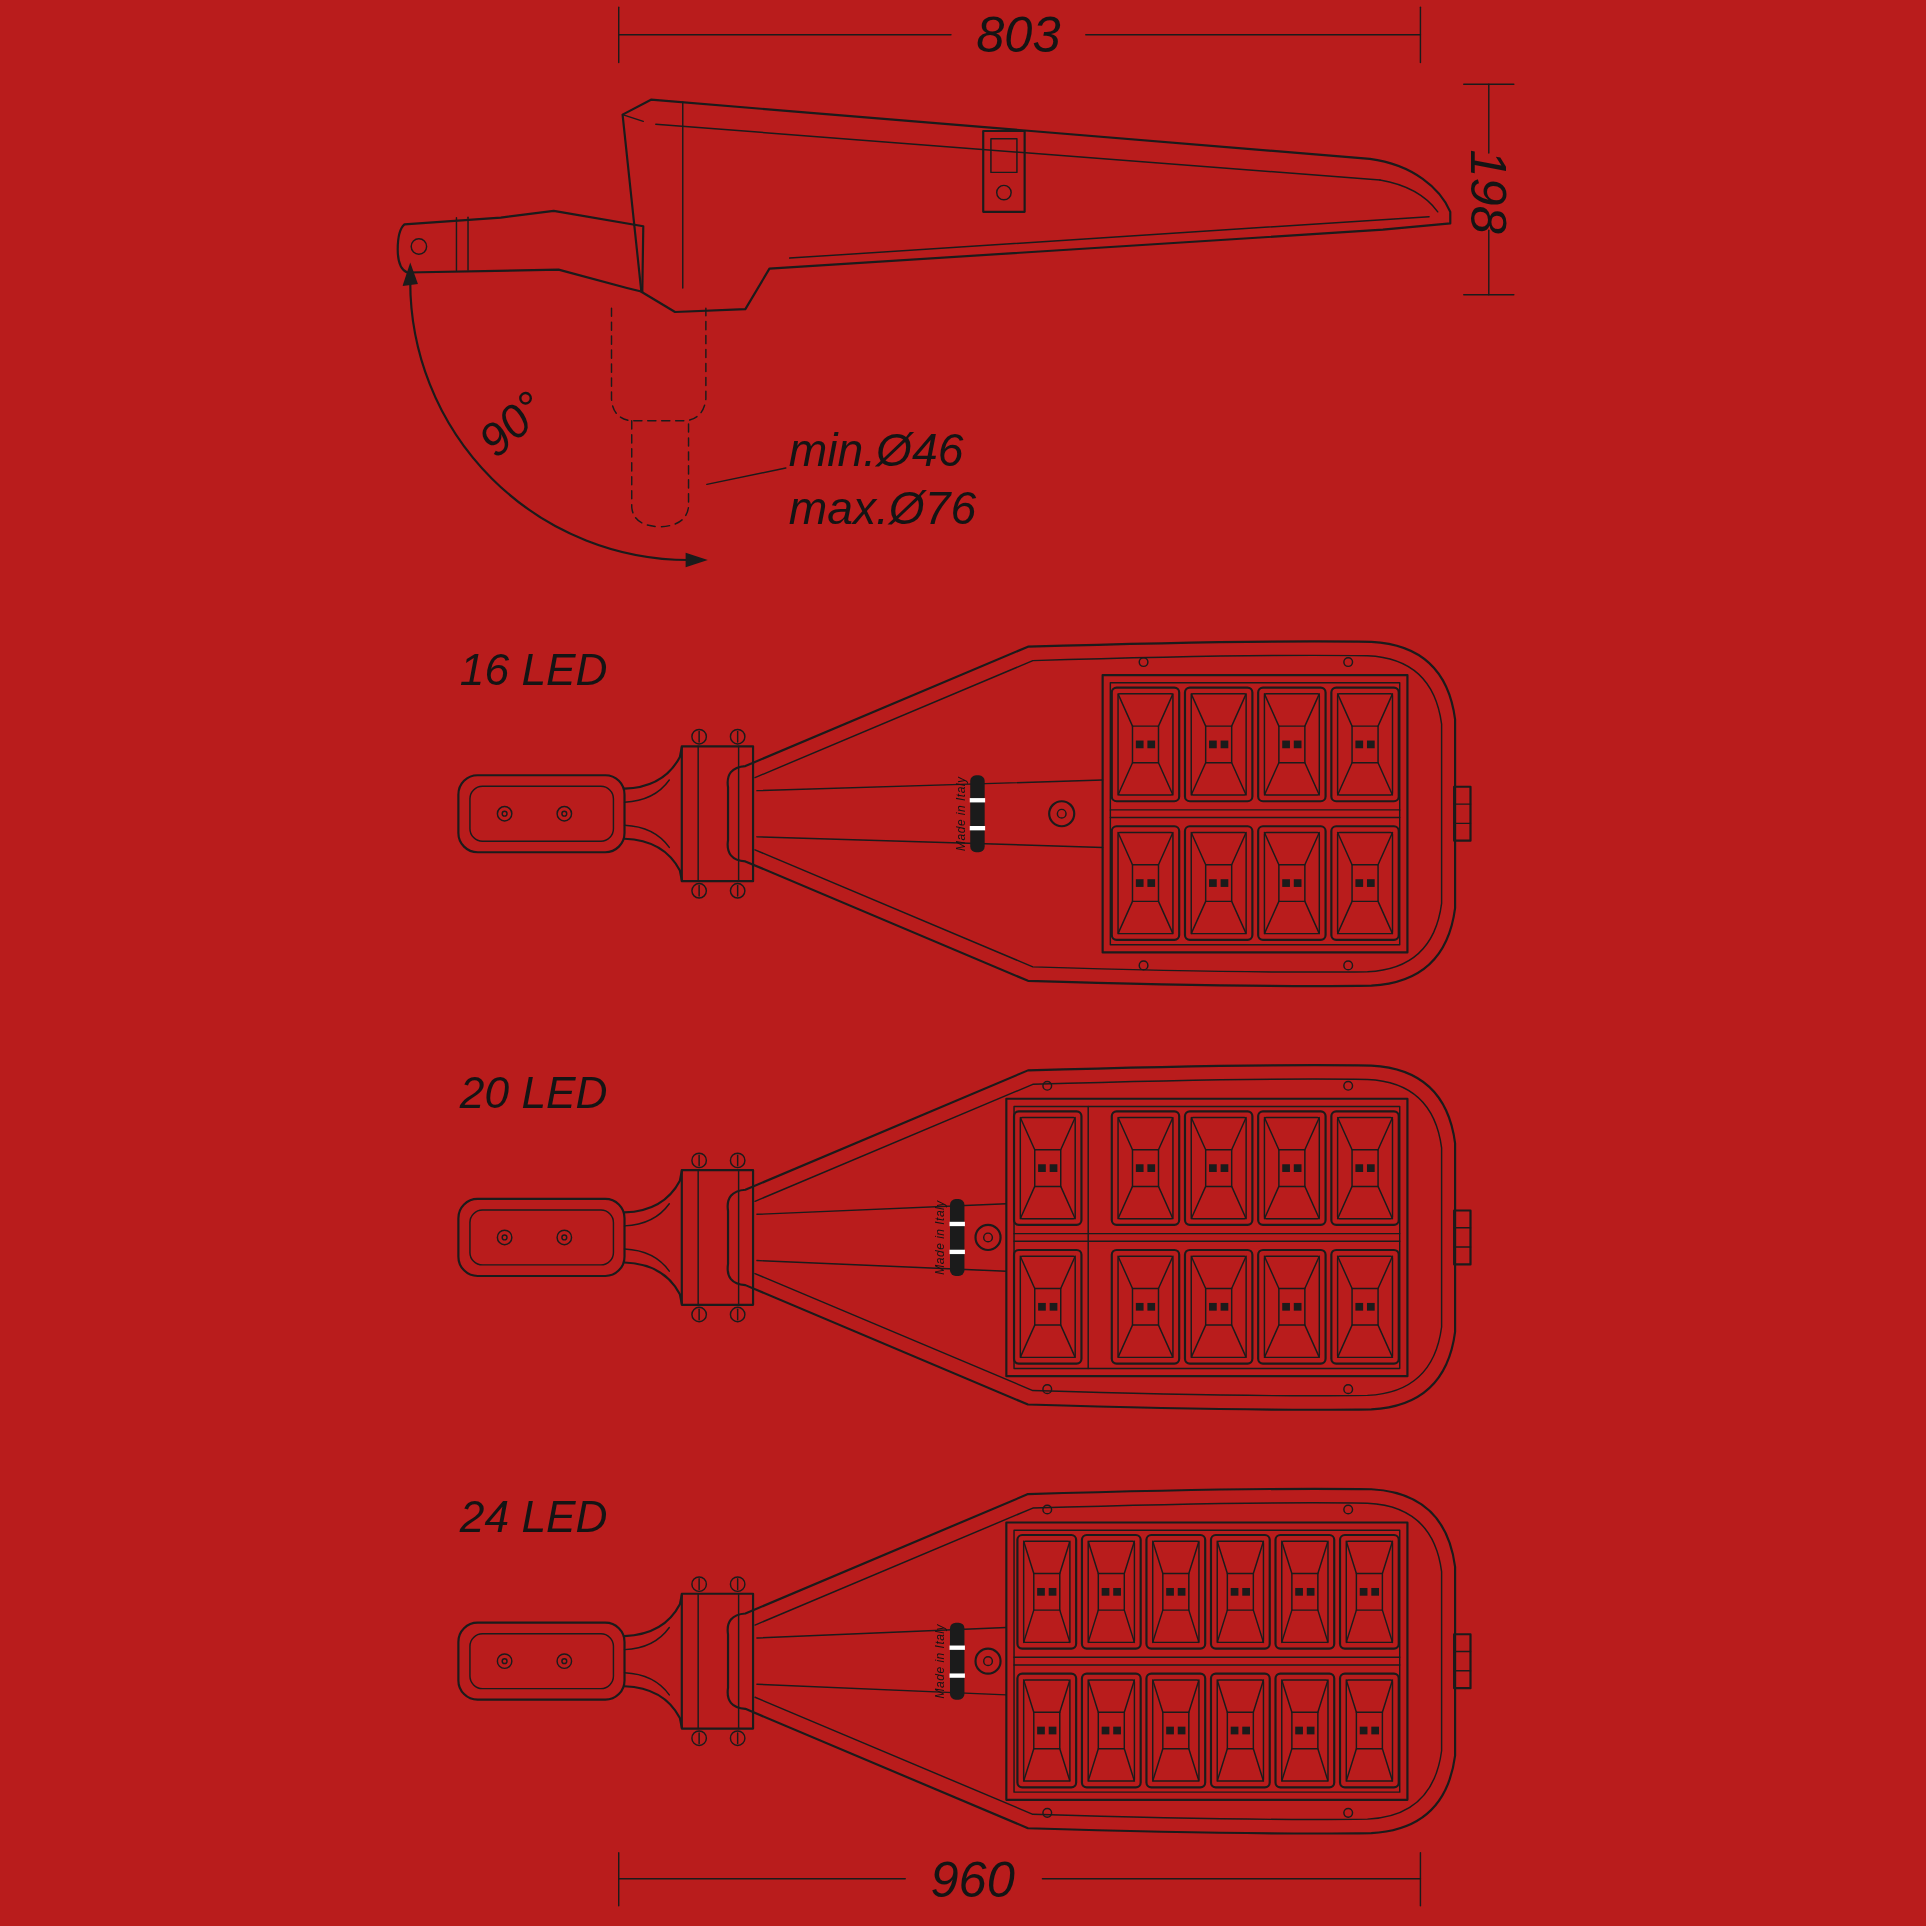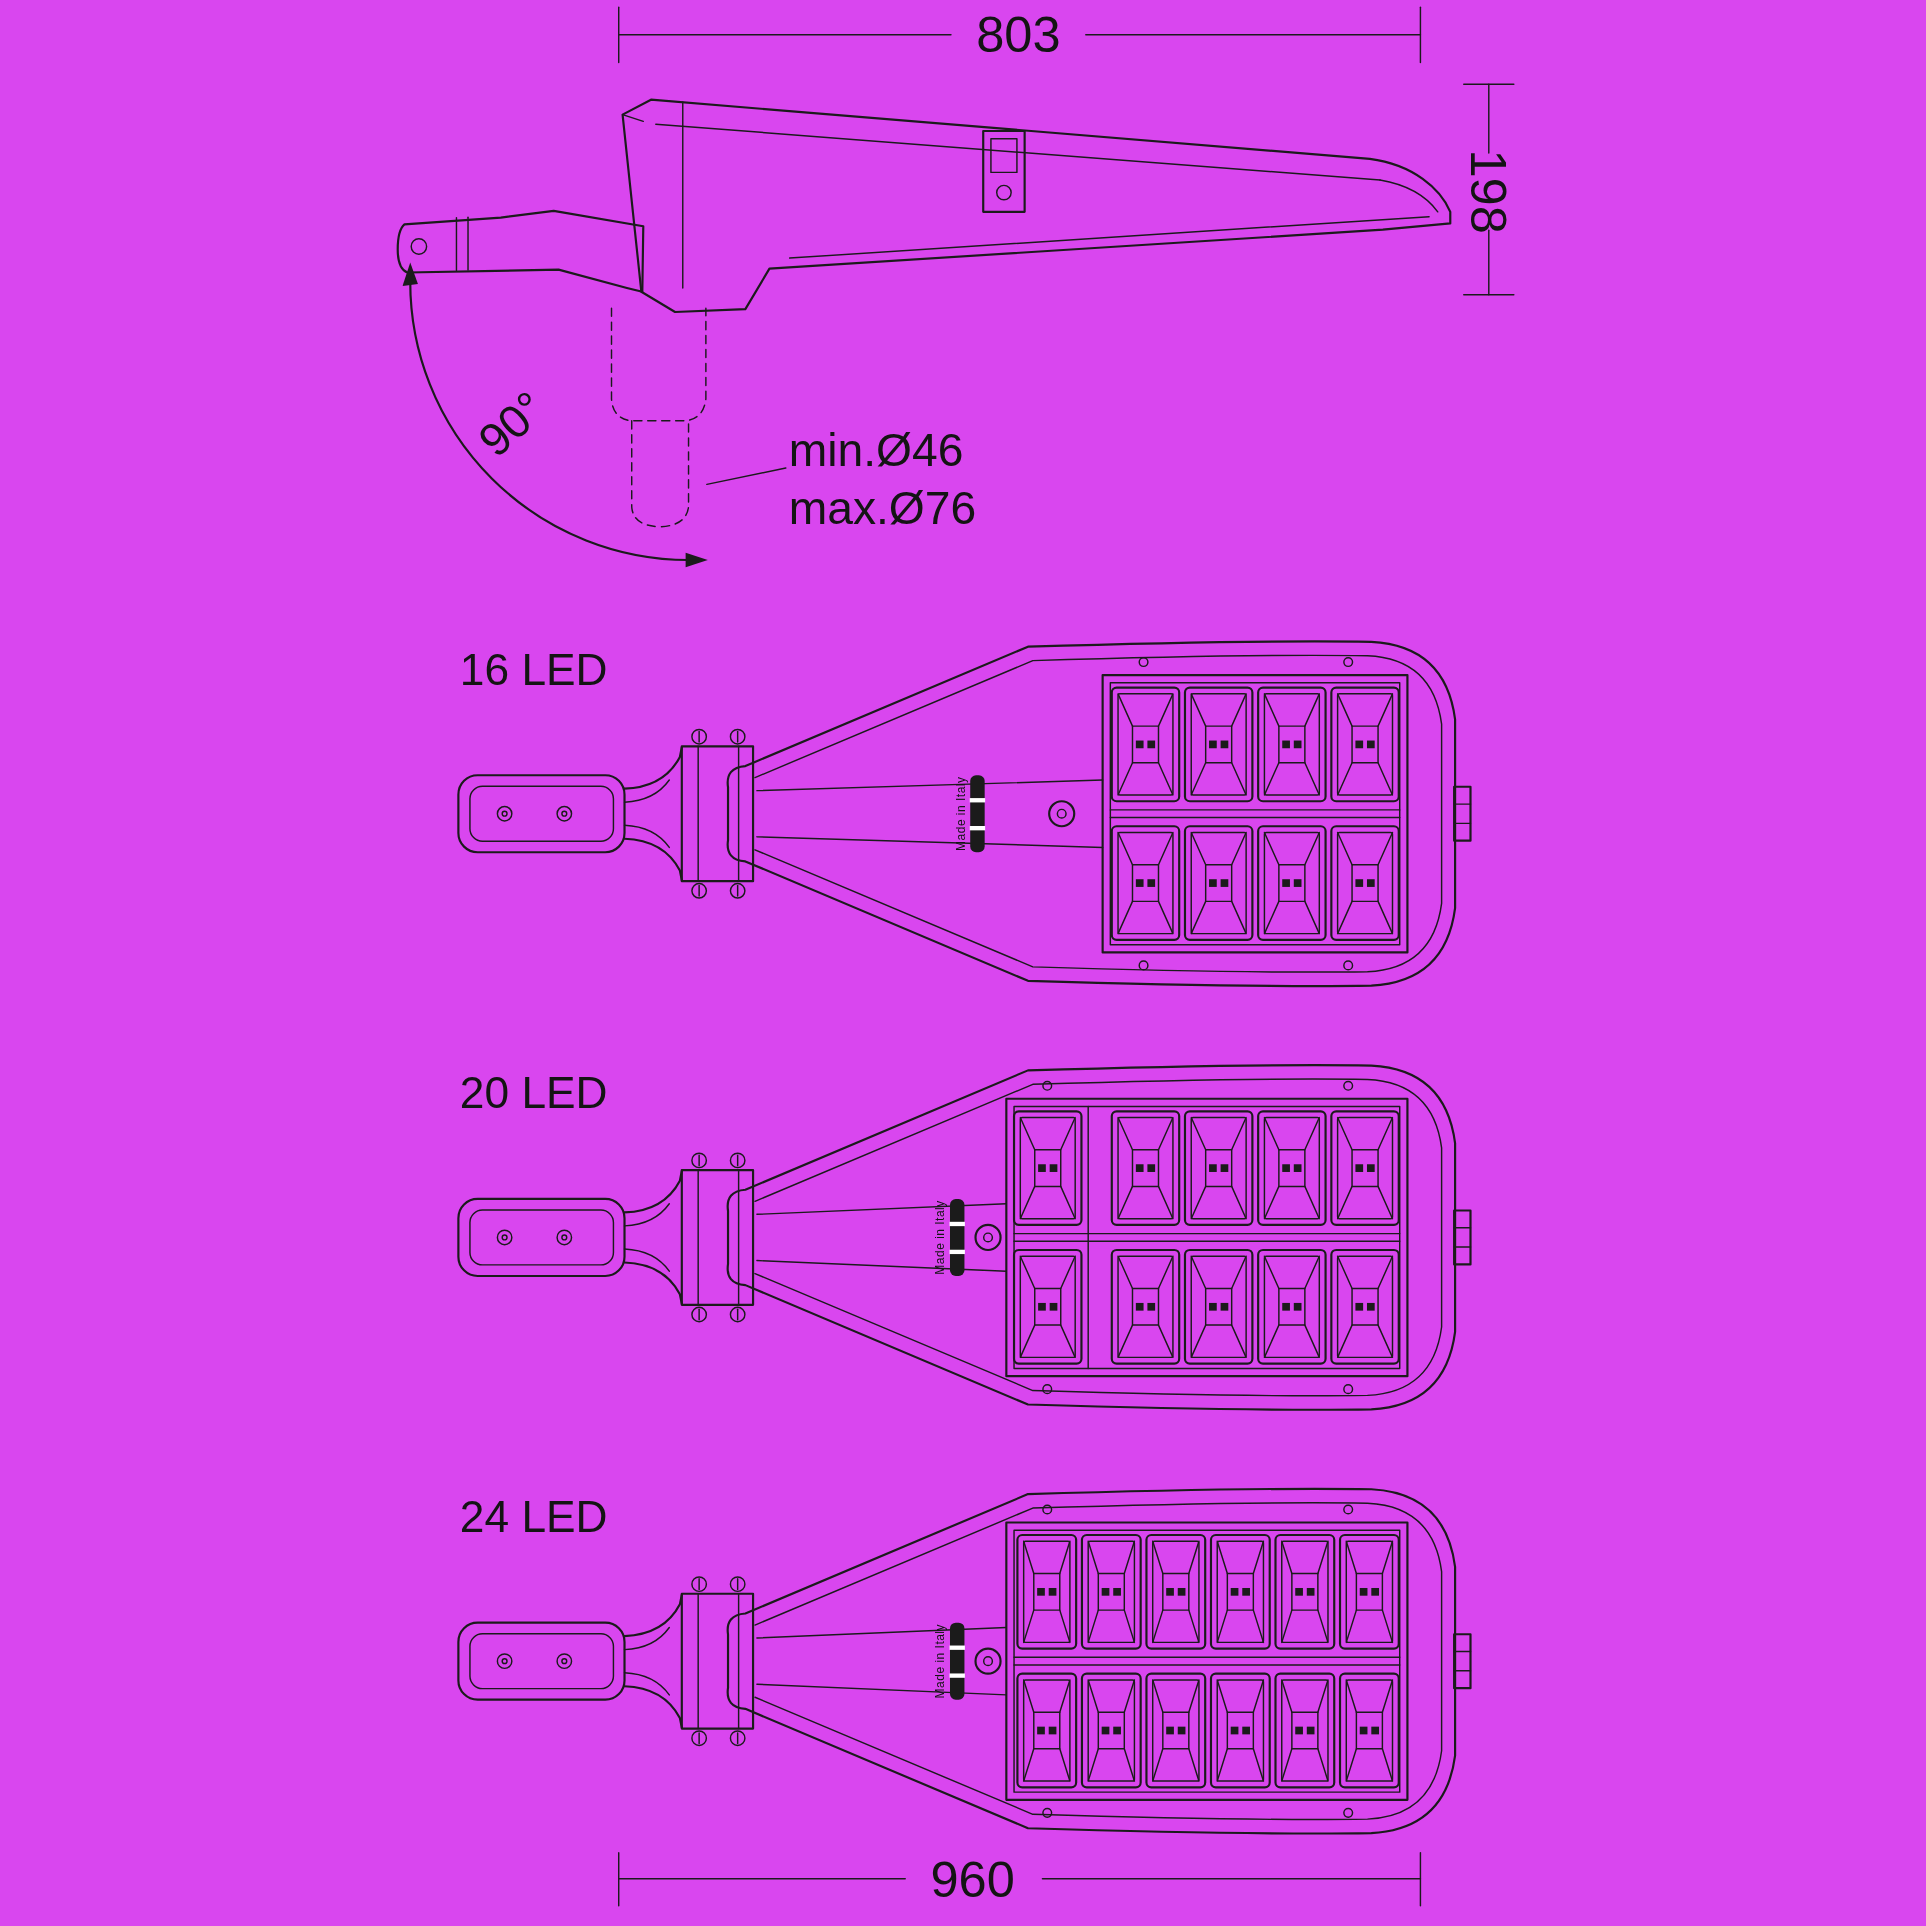--- a/index.html
+++ b/index.html
@@ -1,16 +1,16 @@
 <!DOCTYPE html>
 <html style="font-size:7.7px"><head>
 <meta charset="utf-8">
 <style>
   html,body{margin:0;padding:0;background:#ffffff;}
-  .page{width:1926px;height:1926px;background:#d946ef;position:relative;}
+  .page{width:1926px;height:1926px;background:#b91c1c;position:relative;font-style:italic;}
   svg{display:block;}
   .ln{fill:none;stroke:#1b1b1b;stroke-width:4.5;stroke-linejoin:round;stroke-linecap:round;}
   .thin{stroke-width:3;}
   .dash{stroke-dasharray:17 12;}
   .fill{fill:#1b1b1b;stroke:none;}
   text{font-family:"Liberation Sans",sans-serif;fill:#141414;}
   .dim{font-size:105px;}
   .lbl{font-size:92px;}
   .ann{font-size:96px;}
   .tiny{font-size:25px;letter-spacing:1px;}

